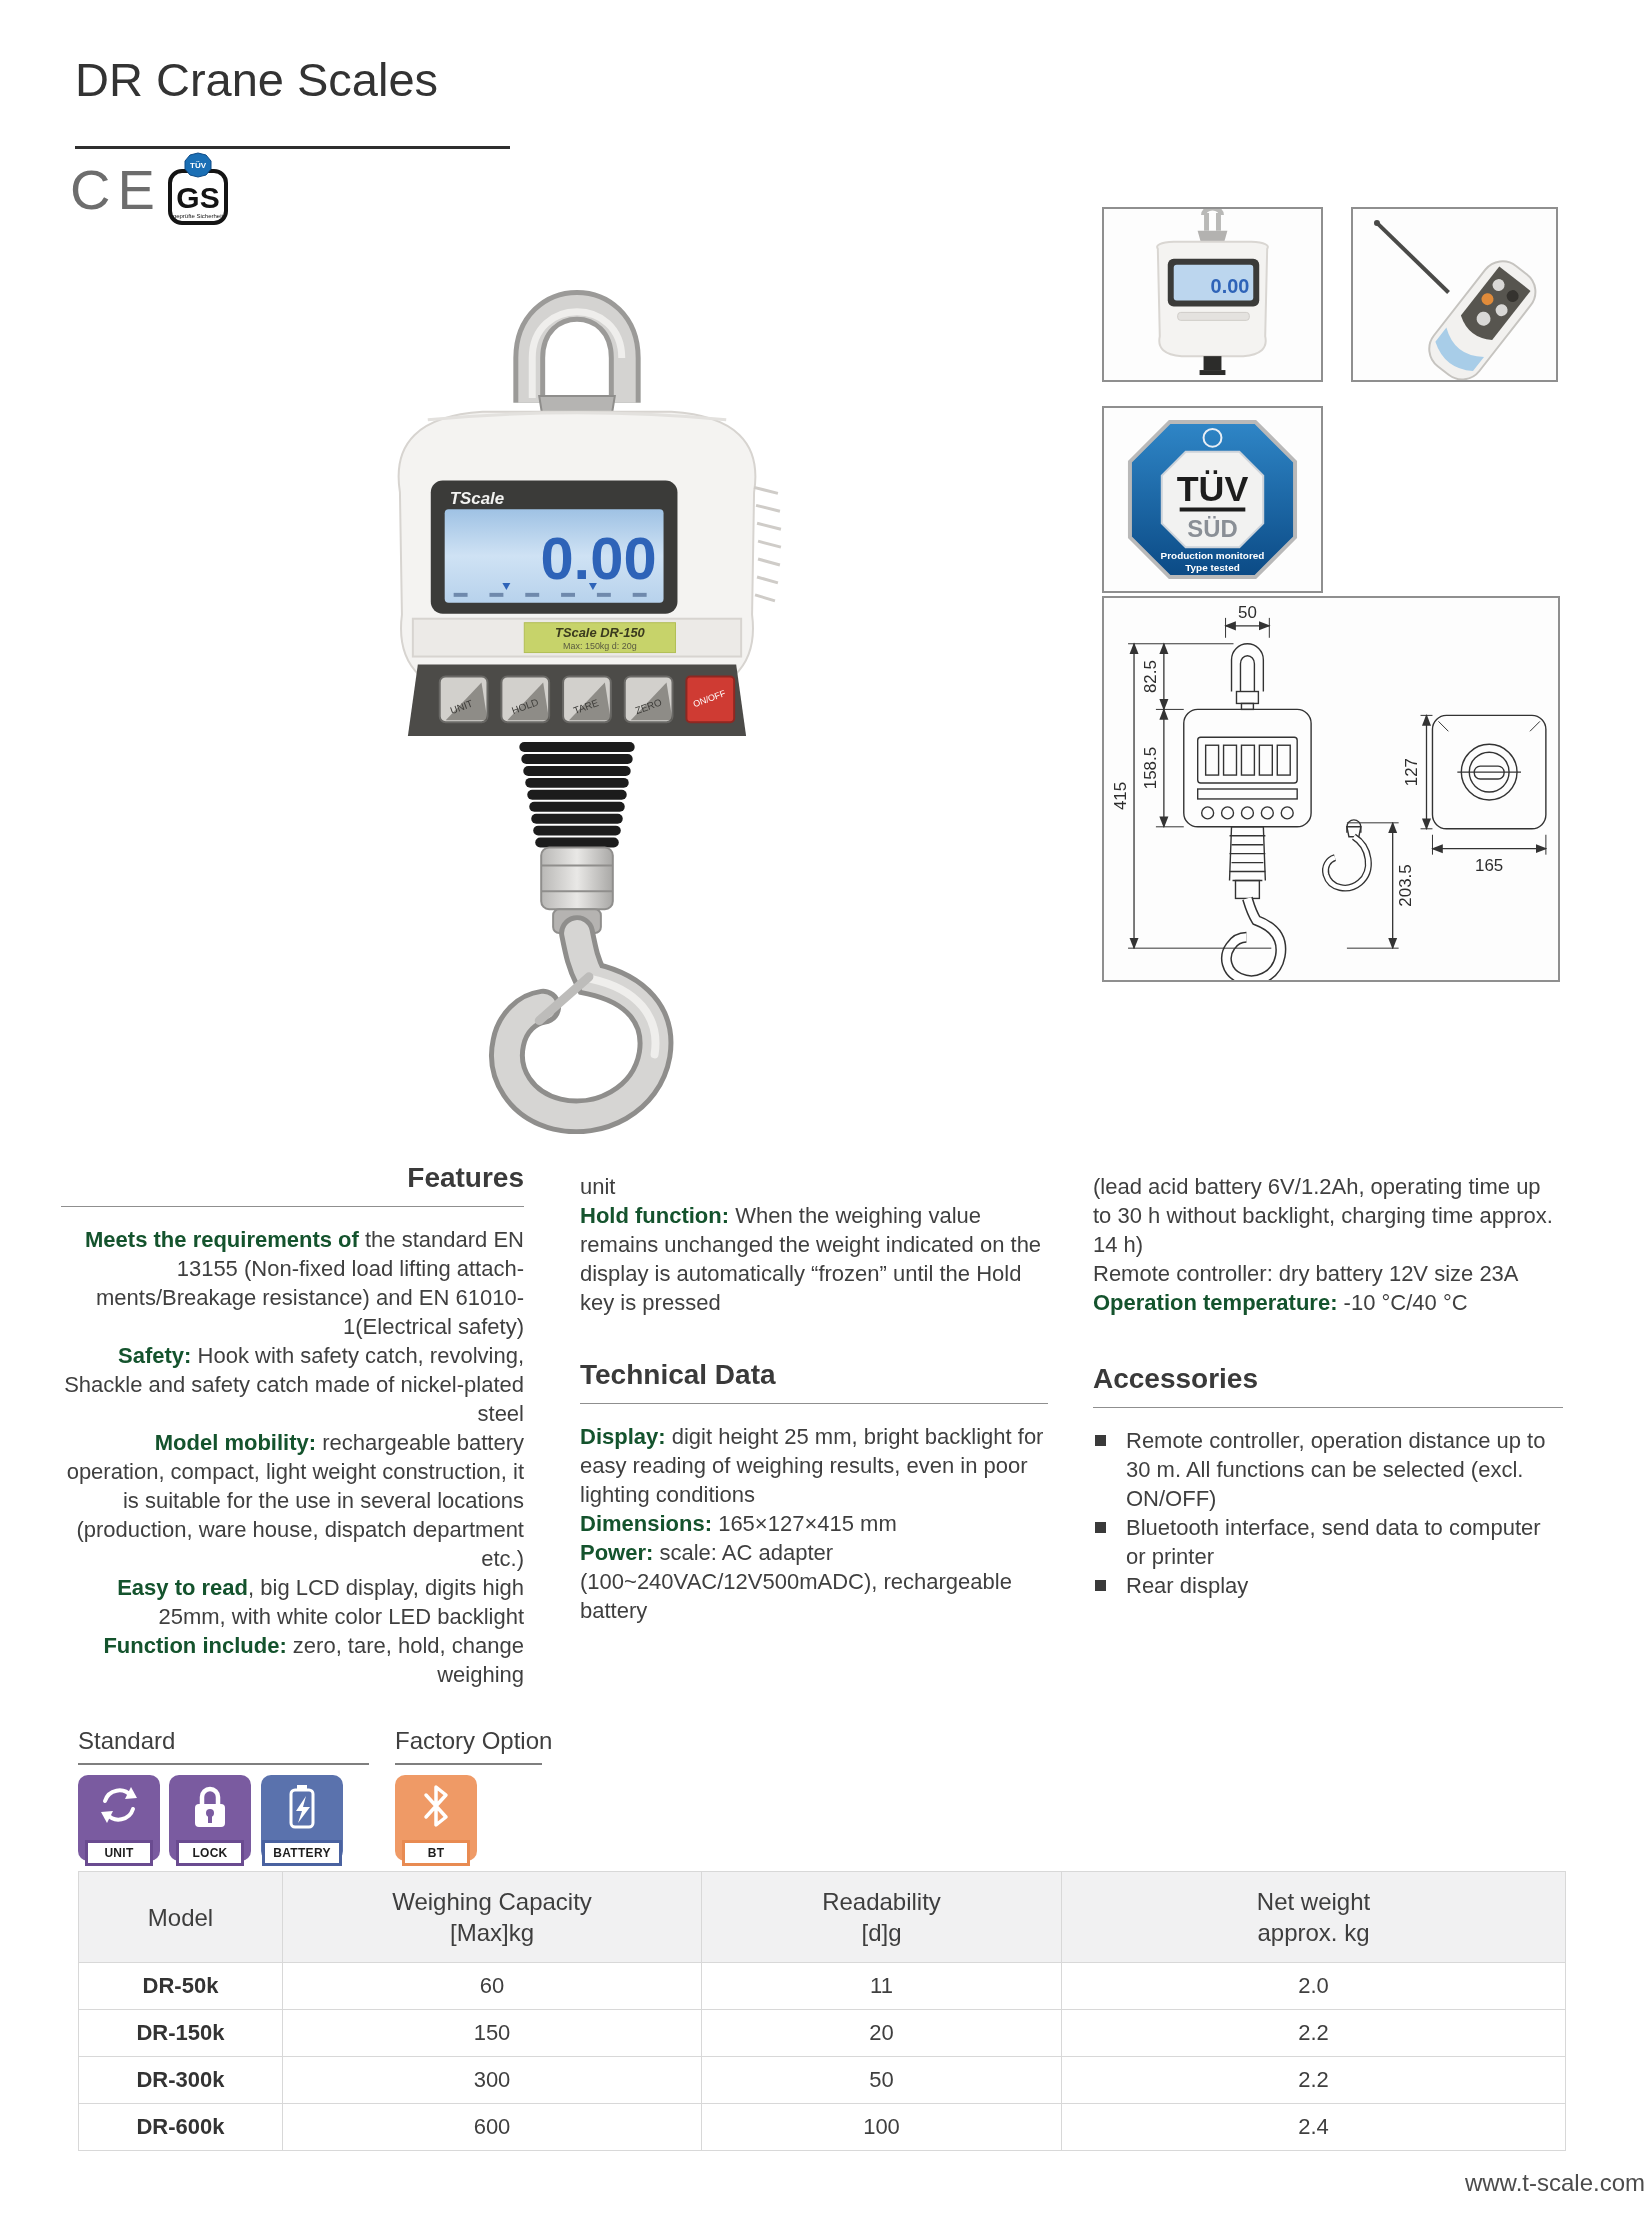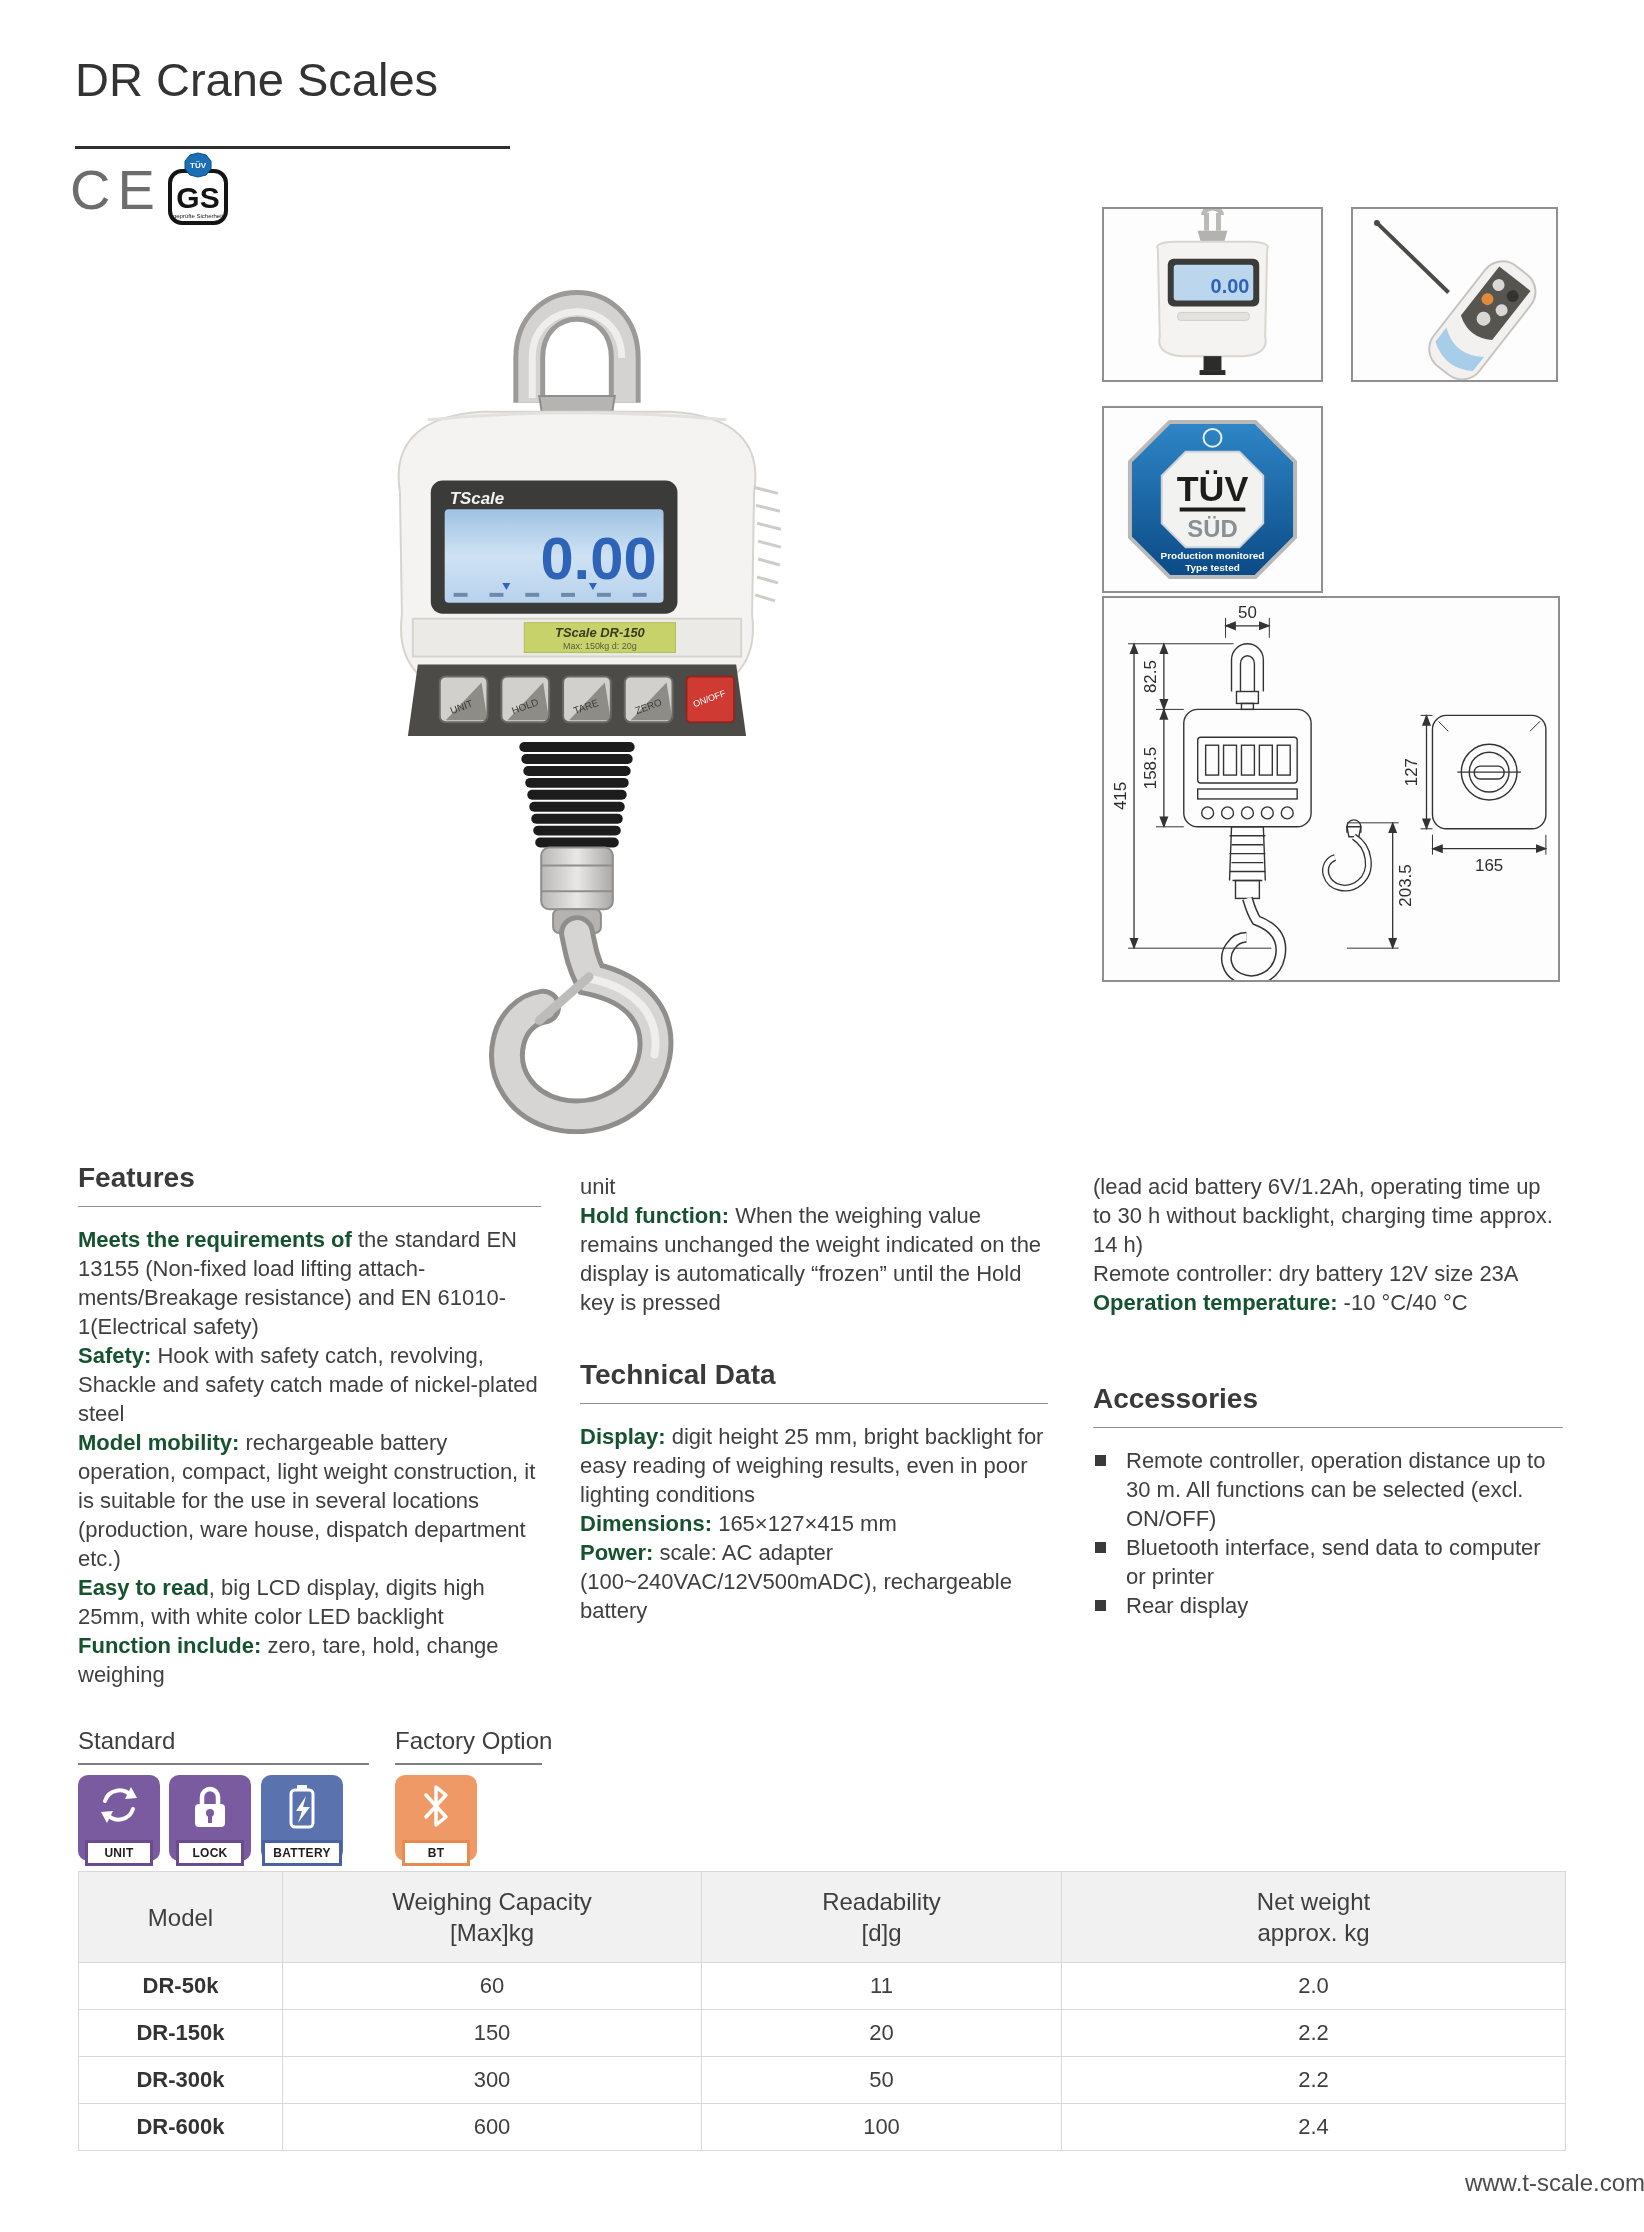--- a/index.html
+++ b/index.html
@@ -302,21 +302,21 @@
         <text x="52" y="79" text-anchor="middle" transform="rotate(-90 52 79)">82.5</text>
         <text x="52" y="171" text-anchor="middle" transform="rotate(-90 52 171)">158.5</text>
         <text x="22" y="199" text-anchor="middle" transform="rotate(-90 22 199)">415</text>
         <text x="308" y="289" text-anchor="middle" transform="rotate(-90 308 289)">203.5</text>
         <text x="314" y="175" text-anchor="middle" transform="rotate(-90 314 175)">127</text>
         <text x="387" y="274" text-anchor="middle">165</text>
       </g>
     </svg>
   </div>
 
-  <div class="abs col" style="left:78px;top:1162px;width:463px;">
+  <div class="abs col" style="left:61px;top:1162px;width:463px;text-align:right;">
     <h2 class="h2">Features</h2>
     <div class="rule"></div>
     <p class="para"><b>Meets the requirements of</b><span> the standard EN 13155 (Non-fixed load lifting attach-ments/Breakage resistance) and EN 61010-1(Electrical safety)</span></p>
     <p class="para"><b>Safety:</b><span> Hook with safety catch, revolving, Shackle and safety catch made of nickel-plated steel</span></p>
     <p class="para"><b>Model mobility:</b><span> rechargeable battery operation, compact, light weight construction, it is suitable for the use in several locations (production, ware house, dispatch department etc.)</span></p>
     <p class="para"><b>Easy to read</b><span>, big LCD display, digits high 25mm, with white color LED backlight</span></p>
     <p class="para"><b>Function include:</b><span> zero, tare, hold, change weighing</span></p>
   </div>
 
   <div class="abs col" style="left:580px;top:1172px;width:468px;">
@@ -326,21 +326,21 @@
     <div class="rule"></div>
     <p class="para"><b>Display:</b><span> digit height 25 mm, bright backlight for easy reading of weighing results, even in poor lighting conditions</span></p>
     <p class="para"><b>Dimensions:</b><span> 165×127×415 mm</span></p>
     <p class="para"><b>Power:</b><span> scale: AC adapter (100~240VAC/12V500mADC),  rechargeable battery</span></p>
   </div>
 
   <div class="abs col" style="left:1093px;top:1172px;width:470px;">
     <p class="para">(lead acid battery 6V/1.2Ah, operating time up to 30 h without backlight, charging time approx. 14 h)</p>
     <p class="para">Remote controller: dry battery 12V size 23A</p>
     <p class="para"><b>Operation temperature:</b><span> -10 °C/40 °C</span></p>
-    <h2 class="h2" style="margin-top:66px;">Accessories</h2>
+    <h2 class="h2" style="margin-top:46px;">Accessories</h2>
     <div class="rule"></div>
     <ul class="bullets">
       <li>Remote controller, operation distance up to 30 m. All functions can be selected (excl. ON/OFF)</li>
       <li>Bluetooth interface, send data to computer or printer</li>
       <li>Rear display</li>
     </ul>
   </div>
 
   <div class="abs opt-label" style="left:78px;top:1727px;">Standard</div>
   <div class="abs opt-rule" style="left:78px;top:1763px;width:291px;"></div>

